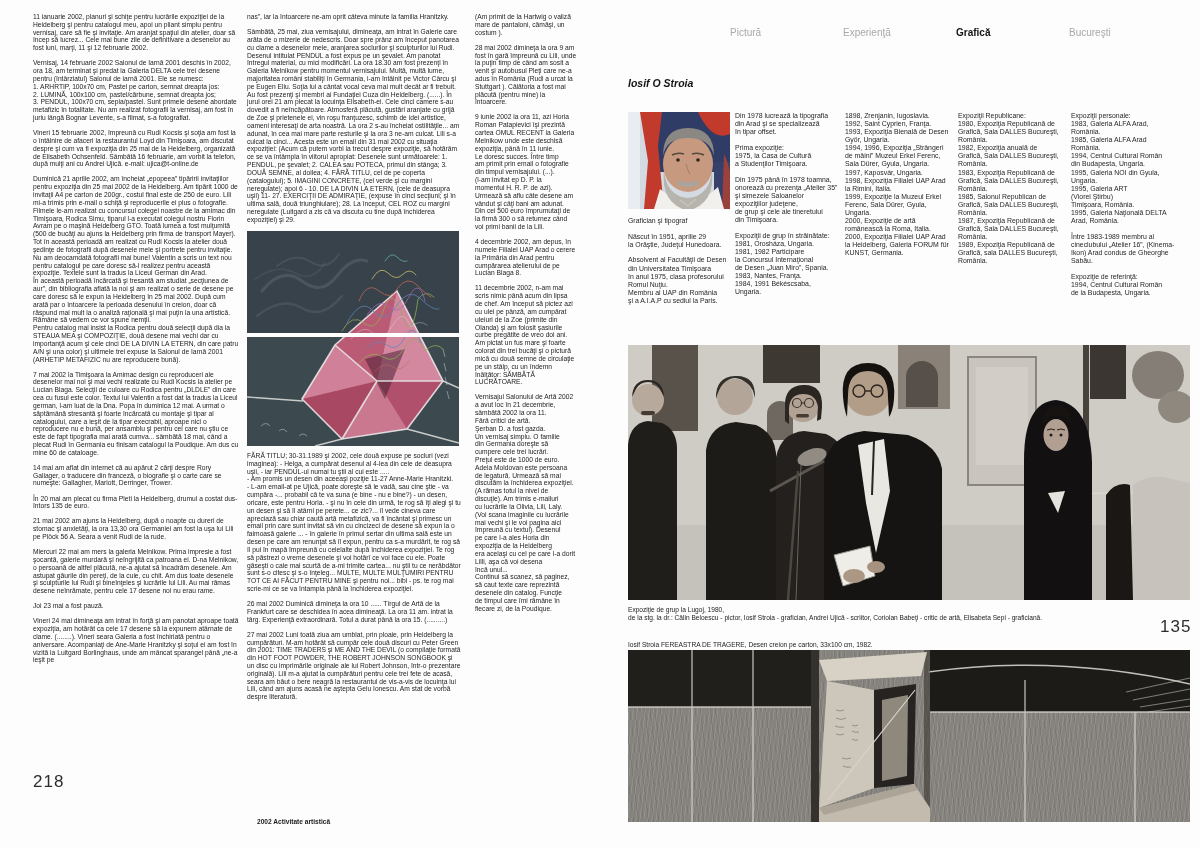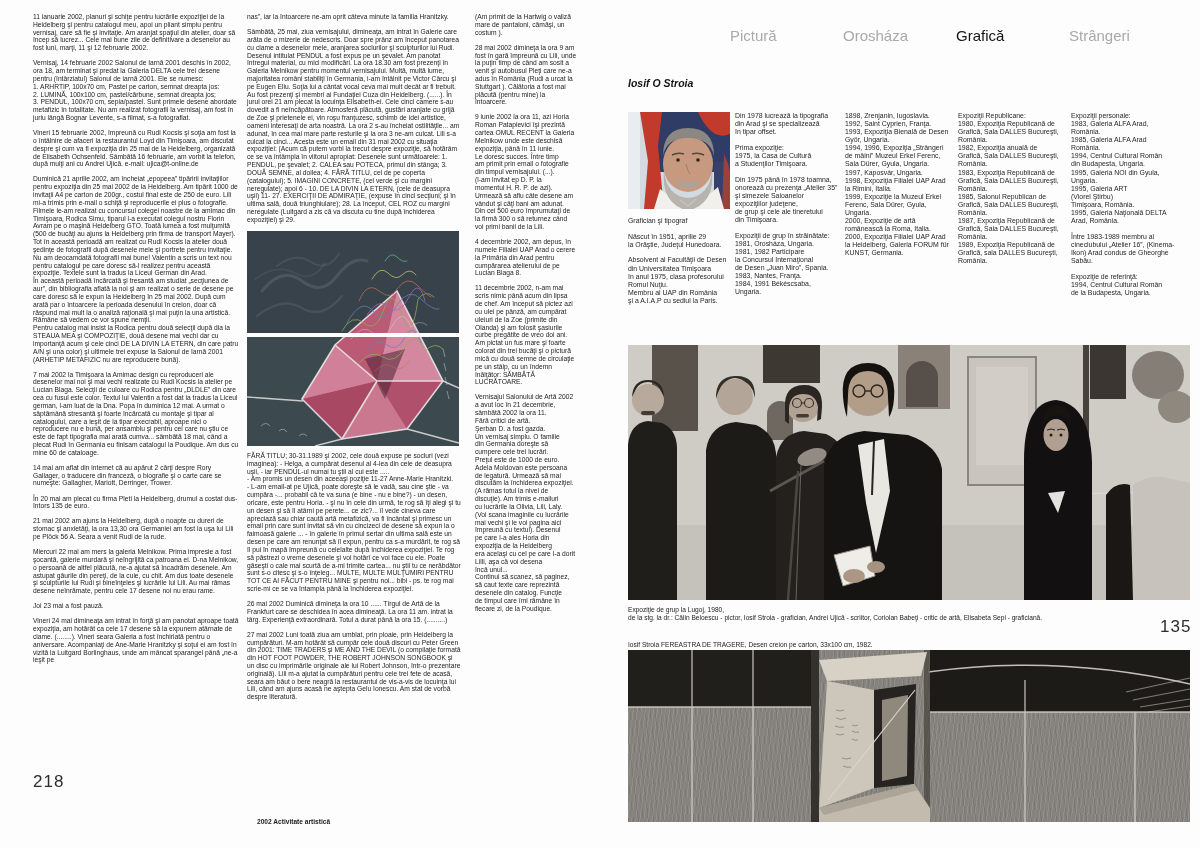--- a/index.html
+++ b/index.html
@@ -13,22 +13,22 @@
   .col2{left:247px;top:13px;width:214px;}
   .col3{left:475px;top:13px;width:102px;}
   .pagenum{font-size:17px;color:#2d2d2d;letter-spacing:1px;}
   .pn-left{left:33px;top:772px;}
   .pn-right{left:1160px;top:617px;}
   .footer-left{left:257px;top:818px;font-size:6.6px;font-weight:bold;color:#1c1c1c;}
   
   .fig-untitled{left:248px;top:262px;width:212px;height:215px;}
   .fig-untitled svg{display:block;}
   
-  .tab{position:absolute;top:27px;font-size:15px;color:#aaa8a8;}
-  .tab.active{color:#141414;font-weight:normal;}
+  .tab{position:absolute;top:27px;font-size:10px;color:#aaa8a8;}
+  .tab.active{color:#141414;font-weight:bold;}
   .rtitle{left:628px;top:70px;font-size:10.5px;font-weight:bold;color:#141414;font-style:italic;}
   .rcol{font-size:6.9px;line-height:1.17;color:#262626;}
   .rcol p{margin:0 0 7.6px;white-space:pre-line;}
   .rc-bio{left:628px;top:217px;width:104px;}
   .rc-a{left:735px;top:112px;width:104px;}
   .rc-b{left:845px;top:112px;width:108px;}
   .rc-c{left:958px;top:112px;width:108px;}
   .rc-d{left:1071px;top:112px;width:120px;}
   .fig-portrait{left:628px;top:112px;width:102px;height:97px;}
   .fig-group{left:628px;top:345px;width:562px;height:255px;}
@@ -222,23 +222,23 @@
 fiecare zi, de la Poudique.</p>
       </div>
 
     <div class="abs pagenum pn-left">218</div>
     <div class="abs footer-left">2002 Activitate artistică</div>
   </section>
 
   <section>
     <nav>
       <span class="tab" style="left:730px">Pictură</span>
-      <span class="tab" style="left:843px">Orosháza</span>
+      <span class="tab" style="left:843px">Experienţă</span>
       <span class="tab active" style="left:956px">Grafică</span>
-      <span class="tab" style="left:1069px">Strângeri</span>
+      <span class="tab" style="left:1069px">Bucureşti</span>
     </nav>
 
     <h1 class="abs rtitle">Iosif O Stroia</h1>
 
     <figure class="abs fig-portrait">
       <svg width="102" height="97" viewBox="0 0 102 97">
         <rect width="102" height="97" fill="#d3dae2"></rect>
         <rect width="12" height="97" fill="#e9edf1"></rect>
         <rect x="30" width="72" height="60" fill="#2f3c66"></rect>
         <rect x="86" y="50" width="16" height="47" fill="#36406a"></rect>

